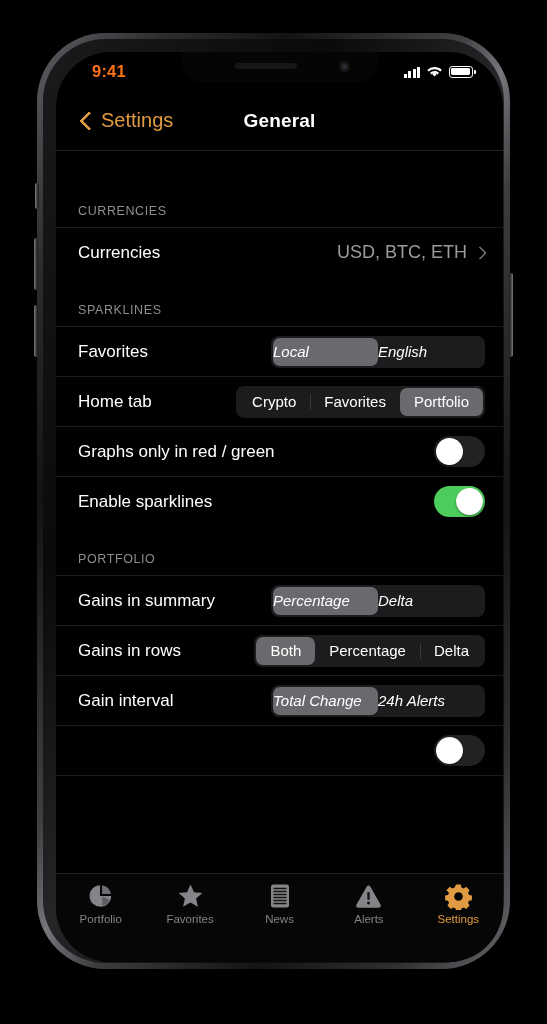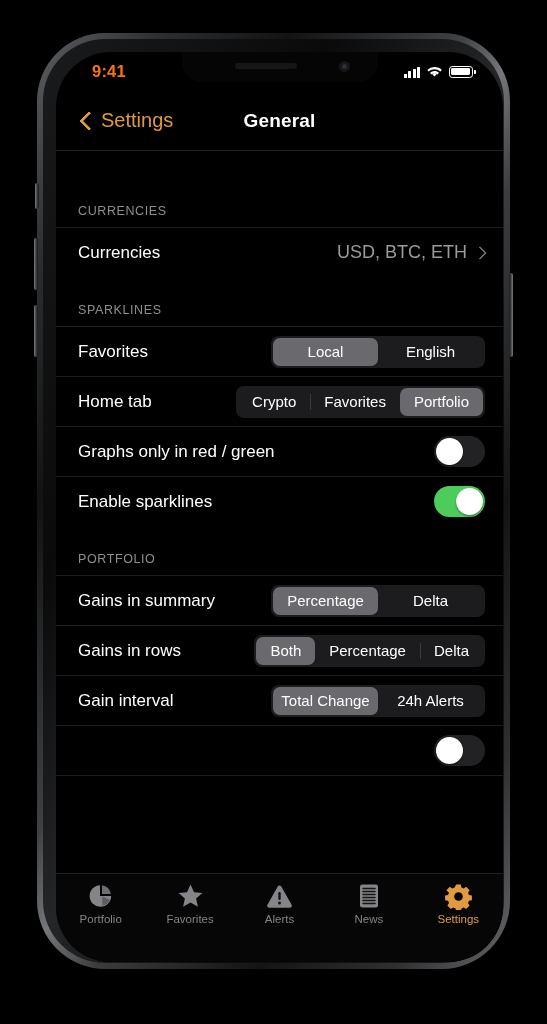--- a/index.html
+++ b/index.html
@@ -272,21 +272,21 @@
     content: "";
     position: absolute;
     left: 0; top: 6px;
     width: 1px; height: 16px;
     background: #3a3a3c;
   }
   .seg-item.selected::before,
   .seg-item.selected + .seg-item::before { background: transparent; }
 
   .seg-wide { width: 214px; }
-  .seg-wide .seg-item { flex: 1; text-align: center; padding: 0; }
+  .seg-wide .seg-item { flex: 1; padding: 0; font-style: italic; }
 
   
   .toggle {
     width: 51px; height: 31px;
     border-radius: 16px;
     position: relative;
     cursor: pointer;
     flex-shrink: 0;
   }
   .toggle.off { background: #222224; }
@@ -473,50 +473,50 @@
           <span class="tab-label">Portfolio</span>
         </div>
 
         <div class="tab">
           <span class="tab-icon">
             <svg width="27" height="26" viewBox="0 0 27 26">
               <path d="M13.5 1.5 17 9.2l8.4.8-6.3 5.6 1.8 8.2-7.4-4.4-7.4 4.4 1.8-8.2L1.6 10l8.4-.8z" fill="#848489"></path>
             </svg>
           </span>
           <span class="tab-label">Favorites</span>
-        </div>
-
-        <div class="tab">
-          <span class="tab-icon">
-            <svg width="27" height="25" viewBox="0 0 27 25">
-              <path d="M13.5 1.6c.8 0 1.5.4 1.9 1.1l10.2 18c.8 1.4-.2 3.1-1.9 3.1H3.3c-1.7 0-2.7-1.7-1.9-3.1l10.2-18c.4-.7 1.1-1.1 1.9-1.1z" fill="#848489"></path>
-              <rect x="12.3" y="8" width="2.4" height="8" rx="1.2" fill="#141414"></rect>
-              <circle cx="13.5" cy="19" r="1.5" fill="#141414"></circle>
-            </svg>
-          </span>
-          <span class="tab-label">Alerts</span>
         </div>
 
         <div class="tab">
           <span class="tab-icon">
             <svg width="22" height="26" viewBox="0 0 22 26">
               <rect x="2" y="1.5" width="18" height="23" rx="2.2" fill="#848489"></rect>
               <g stroke="#141414" stroke-width="1.5" stroke-linecap="round">
                 <line x1="5" y1="5.5" x2="17" y2="5.5"></line>
                 <line x1="5" y1="8.5" x2="17" y2="8.5"></line>
                 <line x1="5" y1="11.5" x2="17" y2="11.5"></line>
                 <line x1="5" y1="14.5" x2="17" y2="14.5"></line>
                 <line x1="5" y1="17.5" x2="17" y2="17.5"></line>
                 <line x1="5" y1="20.5" x2="17" y2="20.5"></line>
               </g>
             </svg>
           </span>
           <span class="tab-label">News</span>
         </div>
 
+        <div class="tab">
+          <span class="tab-icon">
+            <svg width="27" height="25" viewBox="0 0 27 25">
+              <path d="M13.5 1.6c.8 0 1.5.4 1.9 1.1l10.2 18c.8 1.4-.2 3.1-1.9 3.1H3.3c-1.7 0-2.7-1.7-1.9-3.1l10.2-18c.4-.7 1.1-1.1 1.9-1.1z" fill="#848489"></path>
+              <rect x="12.3" y="8" width="2.4" height="8" rx="1.2" fill="#141414"></rect>
+              <circle cx="13.5" cy="19" r="1.5" fill="#141414"></circle>
+            </svg>
+          </span>
+          <span class="tab-label">Alerts</span>
+        </div>
+
         <div class="tab active">
           <span class="tab-icon">
             <svg width="27" height="27" viewBox="0 0 27 27">
               <path d="M11.1 1.5h4.8l.5 2.9 2.3 1 2.5-1.6 3.4 3.4-1.6 2.5 1 2.3 2.9.5v4.8l-2.9.5-1 2.3 1.6 2.5-3.4 3.4-2.5-1.6-2.3 1-.5 2.9h-4.8l-.5-2.9-2.3-1-2.5 1.6-3.4-3.4 1.6-2.5-1-2.3-2.9-.5v-4.8l2.9-.5 1-2.3L1.4 7.2l3.4-3.4 2.5 1.6 2.3-1z" fill="#e09a42"></path>
               <circle cx="13.5" cy="13.5" r="4.3" fill="#060606"></circle>
             </svg>
           </span>
           <span class="tab-label">Settings</span>
         </div>
 

